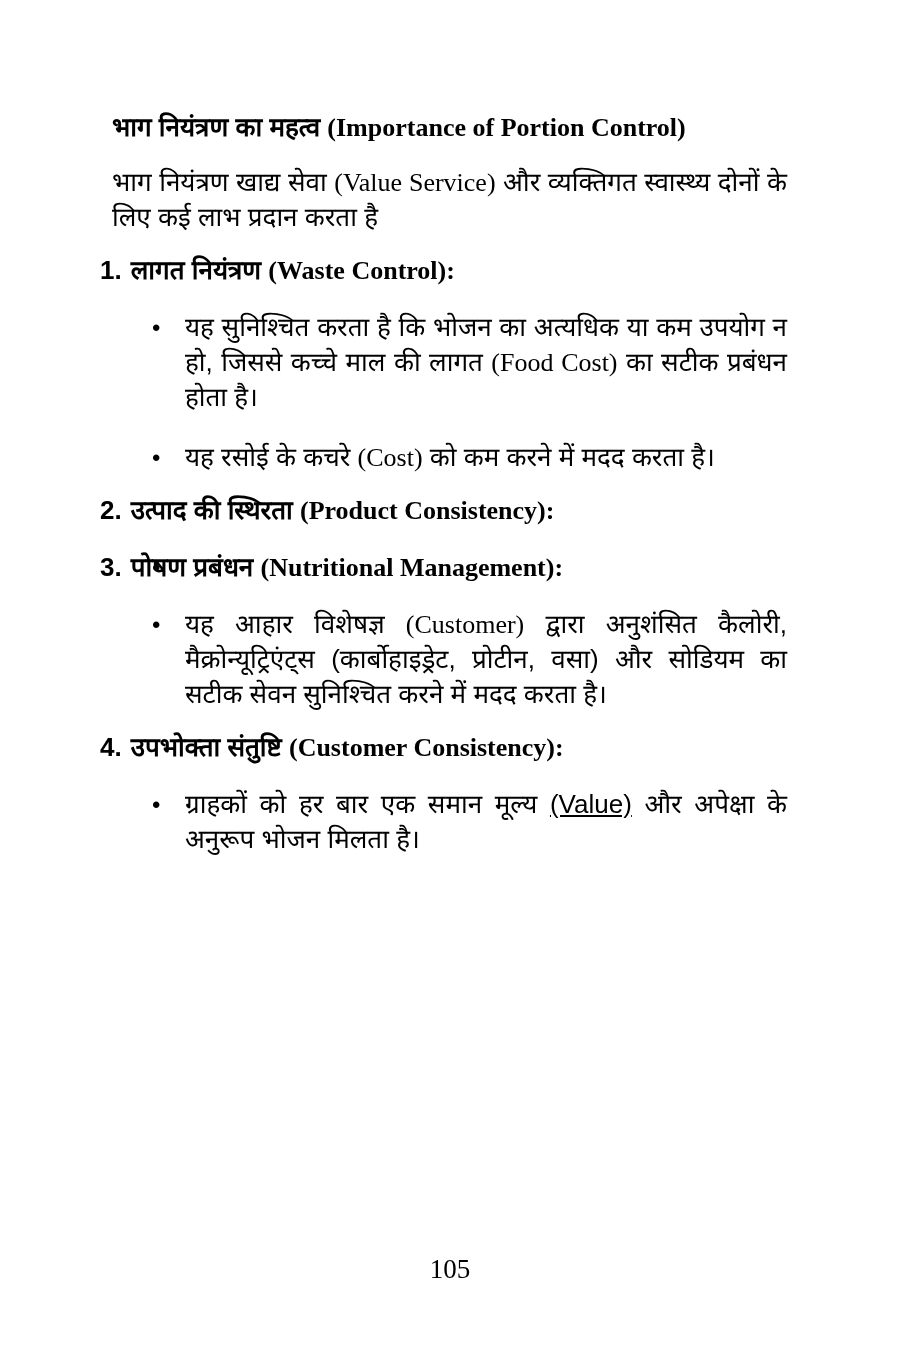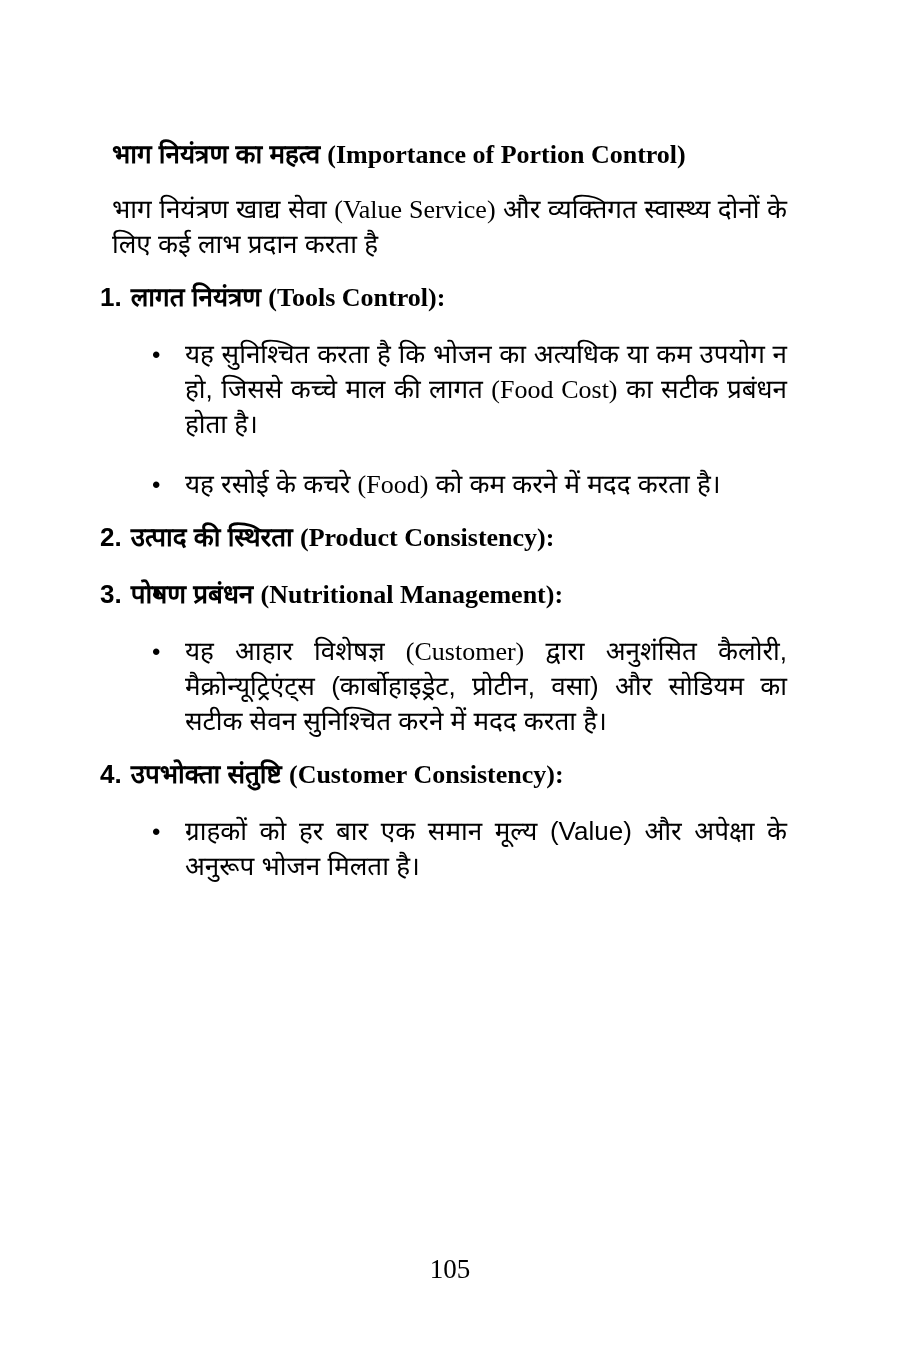--- a/index.html
+++ b/index.html
@@ -14,25 +14,24 @@
     background: #ffffff;
     color: #000000;
     font-family: "Liberation Sans", sans-serif;
     font-size: 26px;
     line-height: 35px;
     overflow: hidden;
     box-sizing: border-box;
   }
   .content {
     padding: 110px 113px 0 112px;
-    margin-top: 27px;
   }
   .seg-hi   { font-family: "Liberation Sans", sans-serif; }
   .seg-en   { font-family: "Liberation Serif", serif; }
-  .seg-sans { font-family: "Liberation Sans", sans-serif; }
+  .seg-sans { font-family: "Liberation Sans", sans-serif; text-decoration: underline; }
 
   .doc-title {
     font-weight: bold;
     margin-bottom: 20px;
     white-space: nowrap;
   }
   .intro {
     text-align: justify;
     margin-bottom: 18px;
   }
@@ -85,29 +84,29 @@
 <body>
 
 <div class="page">
   <div class="content">
 
     <div class="doc-title"><span class="seg-hi">भाग नियंत्रण का महत्व </span><span class="seg-en">(Importance of Portion Control)</span></div>
 
     <div class="intro"><span class="seg-hi">भाग नियंत्रण खाद्य सेवा </span><span class="seg-en">(Value Service)</span><span class="seg-hi"> और व्यक्तिगत स्वास्थ्य दोनों के लिए कई लाभ प्रदान करता है</span></div>
 
     <div class="section">
-      <div class="section-heading"><span class="num">1.</span><span><span class="seg-hi">लागत नियंत्रण </span><span class="seg-en">(Tools Control):</span></span></div>
+      <div class="section-heading"><span class="num">1.</span><span><span class="seg-hi">लागत नियंत्रण </span><span class="seg-en">(Waste Control):</span></span></div>
       <ul class="bullet-list">
         <li class="bullet-item">
           <span class="bullet-marker">•</span>
           <span><span class="seg-hi">यह सुनिश्चित करता है कि भोजन का अत्यधिक या कम उपयोग न हो, जिससे कच्चे माल की लागत </span><span class="seg-en">(Food Cost)</span><span class="seg-hi"> का सटीक प्रबंधन होता है।</span></span>
         </li>
         <li class="bullet-item">
           <span class="bullet-marker">•</span>
-          <span><span class="seg-hi">यह रसोई के कचरे </span><span class="seg-en">(Food)</span><span class="seg-hi"> को कम करने में मदद करता है।</span></span>
+          <span><span class="seg-hi">यह रसोई के कचरे </span><span class="seg-en">(Cost)</span><span class="seg-hi"> को कम करने में मदद करता है।</span></span>
         </li>
       </ul>
     </div>
 
     <div class="section">
       <div class="section-heading"><span class="num">2.</span><span><span class="seg-hi">उत्पाद की स्थिरता </span><span class="seg-en">(Product Consistency):</span></span></div>
       <ul class="bullet-list">
         <li class="bullet-item">
           <span class="bullet-marker">•</span>
         </li>

